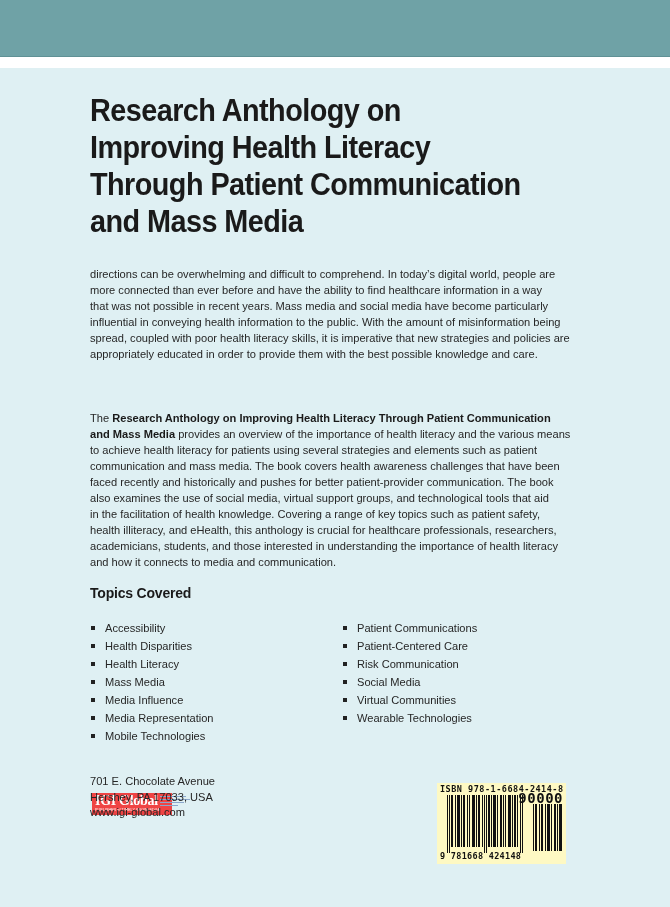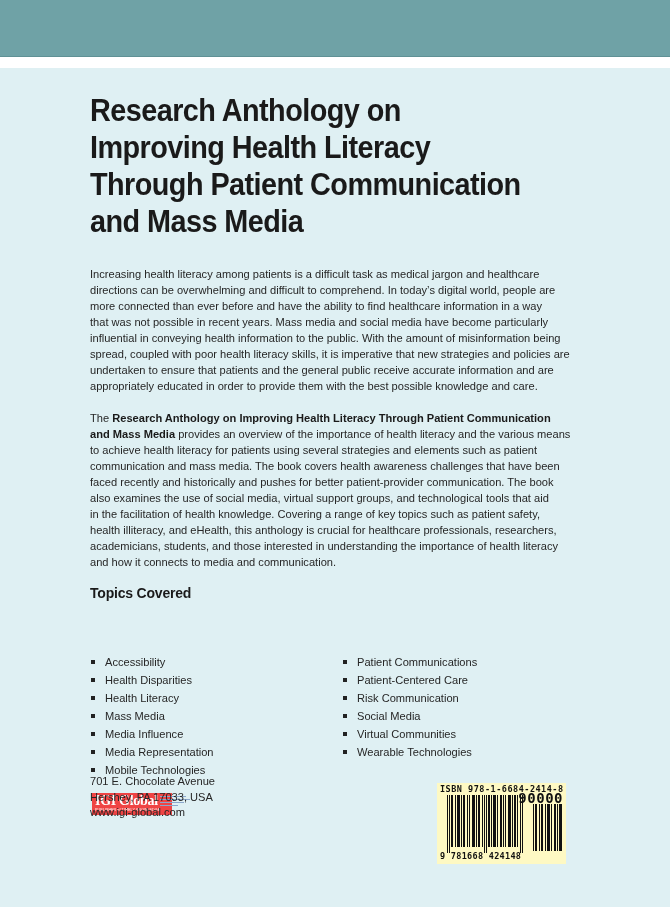--- a/index.html
+++ b/index.html
@@ -41,21 +41,21 @@
   }
   .para span.line { display: block; white-space: nowrap; }
   .para b { font-weight: bold; color: #1a1a1a; }
   .p1 { top: 266px; }
   .p2 { top: 410px; }
   .topics-heading {
     position: absolute; left: 90px; top: 585px; margin: 0;
     font-size: 14px; font-weight: bold; color: #1a1a1a;
     letter-spacing: -0.2px;
   }
-  .topic-col { position: absolute; top: 653px; list-style: none; margin: 0; padding: 0; }
+  .topic-col { position: absolute; top: 619px; list-style: none; margin: 0; padding: 0; }
   .col-left { left: 90px; }
   .col-right { left: 342px; }
   .topic-col li {
     position: relative; height: 18px; line-height: 18px;
     font-size: 11.1px; color: #262626; padding-left: 15px; white-space: nowrap;
   }
   .topic-col li .bullet {
     position: absolute; left: 1px; top: 7px; width: 4px; height: 4px; background: #222;
   }
   .logo {
@@ -114,27 +114,25 @@
 <div class="white-strip"></div>
 
 <h1 class="title">
   <span>Research Anthology on</span>
   <span>Improving Health Literacy</span>
   <span>Through Patient Communication</span>
   <span>and Mass Media</span>
 </h1>
 
 <p class="para p1">
-  <span class="line">Increasing health literacy among patients is a difficult task as medical jargon and healthcare</span>
   <span class="line">directions can be overwhelming and difficult to comprehend. In today’s digital world, people are</span>
   <span class="line">more connected than ever before and have the ability to find healthcare information in a way</span>
   <span class="line">that was not possible in recent years. Mass media and social media have become particularly</span>
   <span class="line">influential in conveying health information to the public. With the amount of misinformation being</span>
   <span class="line">spread, coupled with poor health literacy skills, it is imperative that new strategies and policies are</span>
-  <span class="line">undertaken to ensure that patients and the general public receive accurate information and are</span>
   <span class="line">appropriately educated in order to provide them with the best possible knowledge and care.</span>
 </p>
 
 <p class="para p2">
   <span class="line"><span>The </span><b>Research Anthology on Improving Health Literacy Through Patient Communication</b></span>
   <span class="line"><b>and Mass Media</b><span> provides an overview of the importance of health literacy and the various means</span></span>
   <span class="line">to achieve health literacy for patients using several strategies and elements such as patient</span>
   <span class="line">communication and mass media. The book covers health awareness challenges that have been</span>
   <span class="line">faced recently and historically and pushes for better patient-provider communication. The book</span>
   <span class="line">also examines the use of social media, virtual support groups, and technological tools that aid</span>

